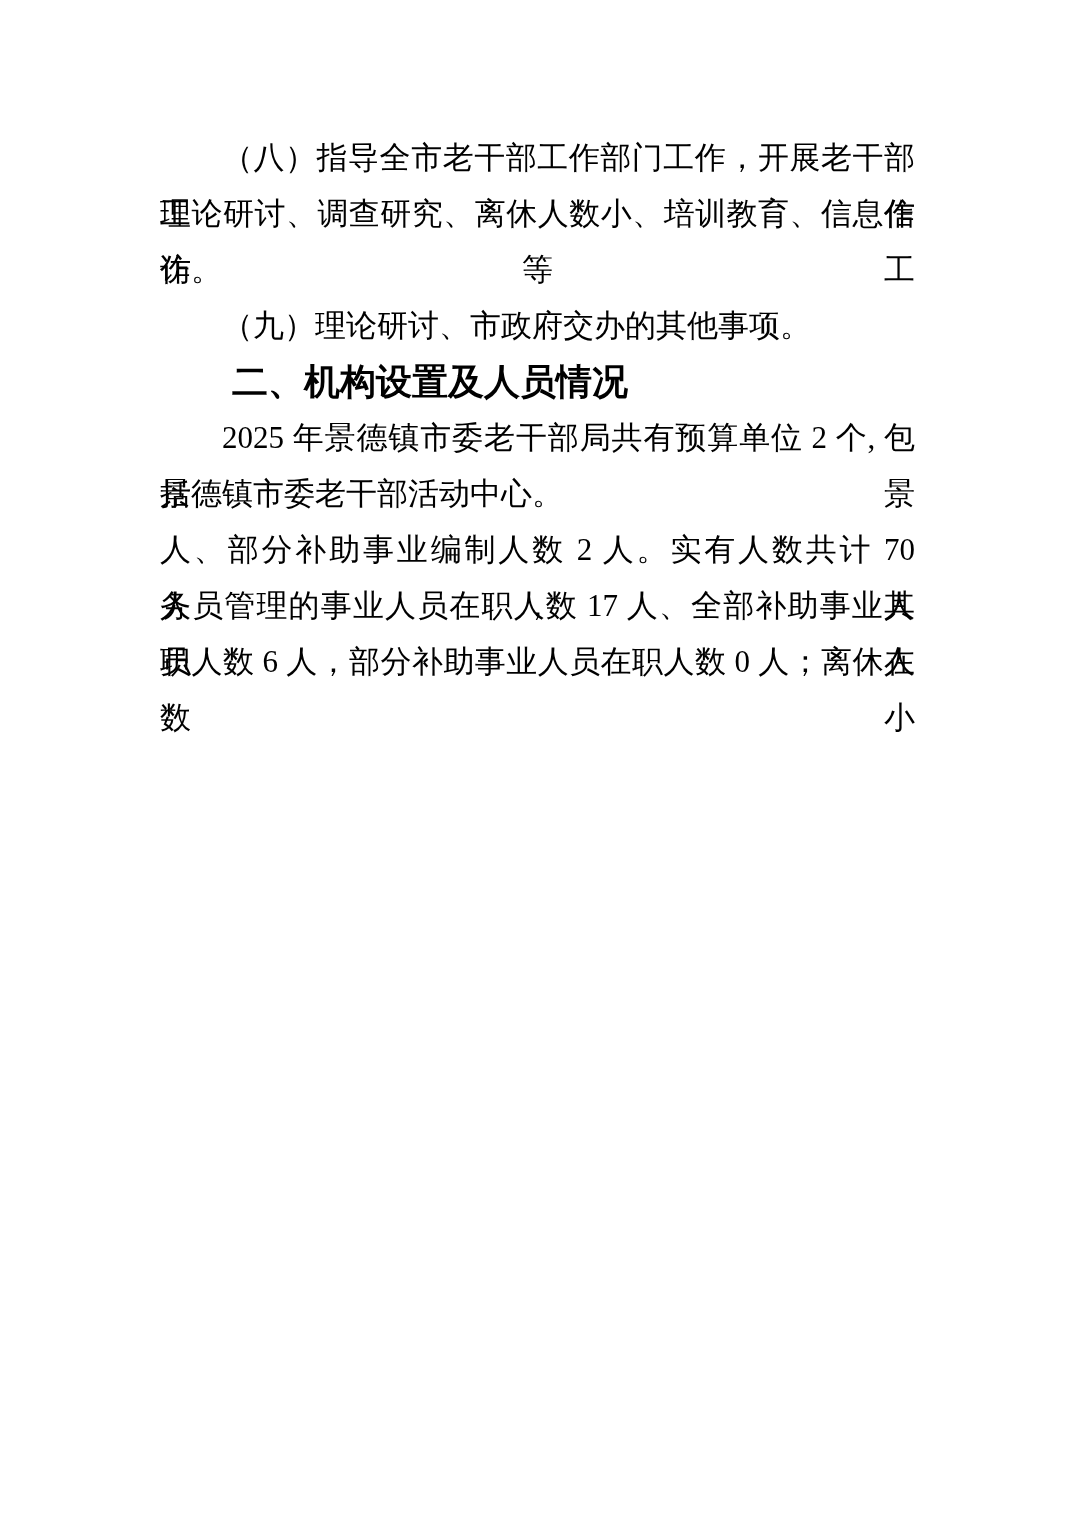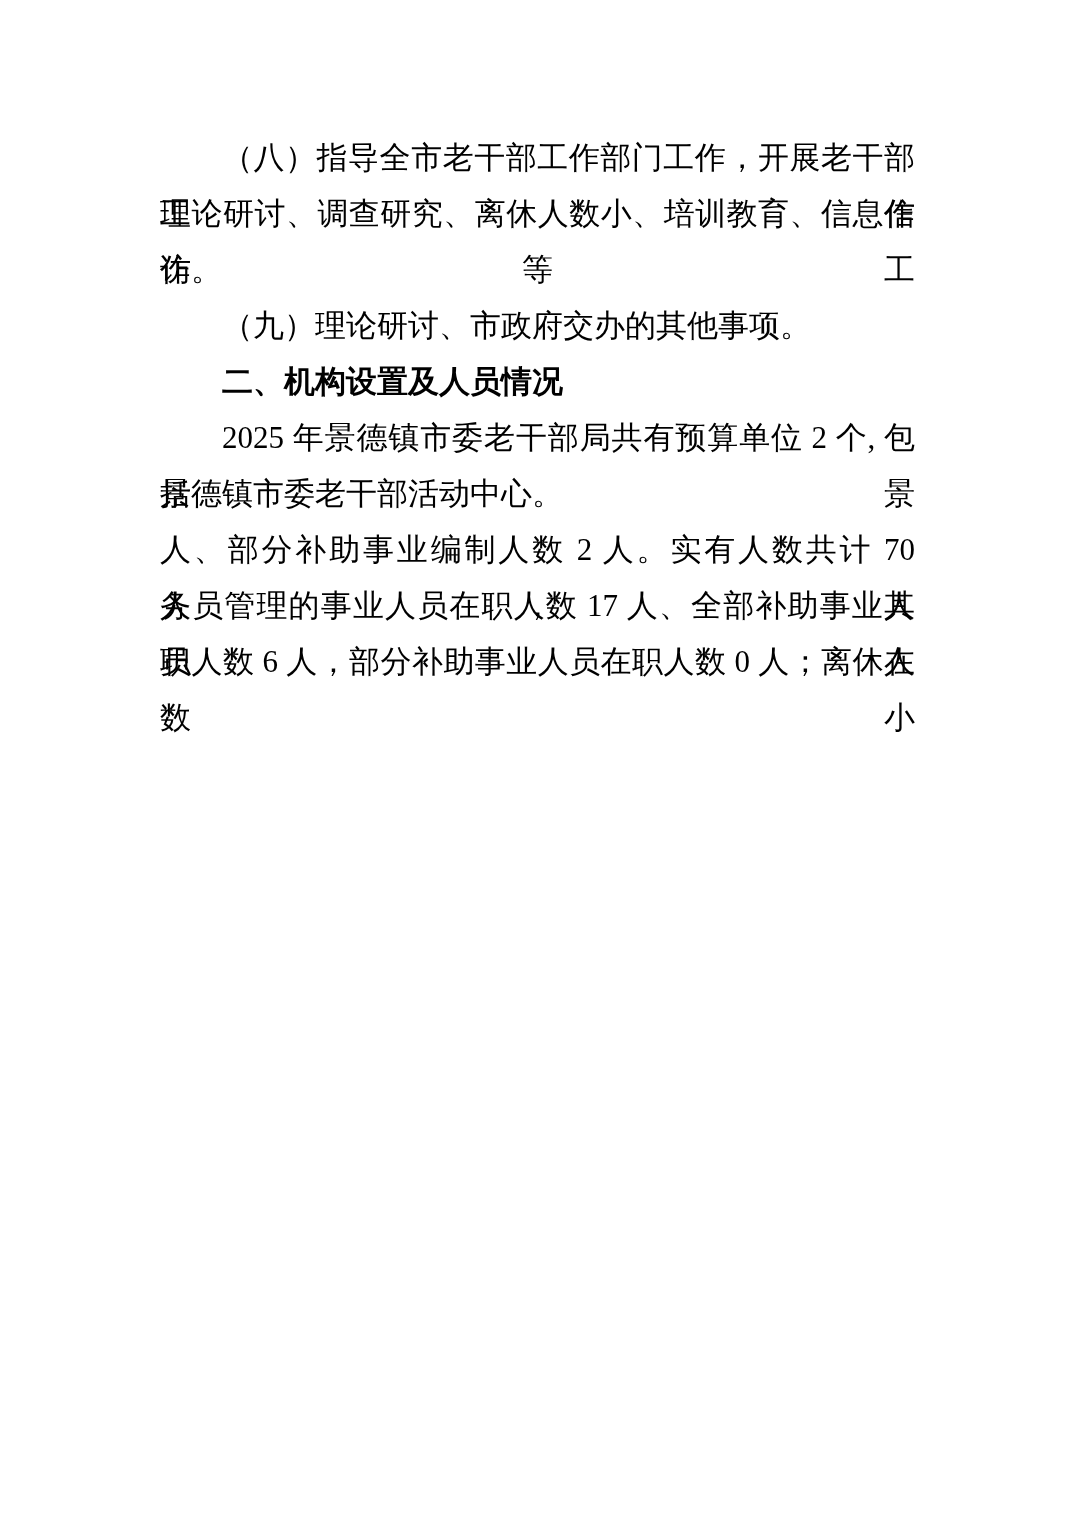--- a/index.html
+++ b/index.html
@@ -35,21 +35,21 @@
     white-space: normal;
     text-align: justify;
     text-align-last: justify;
   }
   .line.indent {
     text-indent: 2em;
   }
   .line.heading {
     font-family: "Liberation Sans", "DejaVu Sans", sans-serif;
     font-weight: 700;
-    font-size: 31px;
+    font-size: 36px;
   }
 </style>
 </head>
 <body style="background: rgb(232, 232, 232);">
 
 <div class="page" style="background: rgb(255, 255, 255);">
   <div class="content" id="doc-lines">
       <div class="line indent justify">（八）指导全市老干部工作部门工作，开展老干部工作</div>
       <div class="line justify">理论研讨、调查研究、离休人数小、培训教育、信息信访等工</div>
       <div class="line">作。</div>

